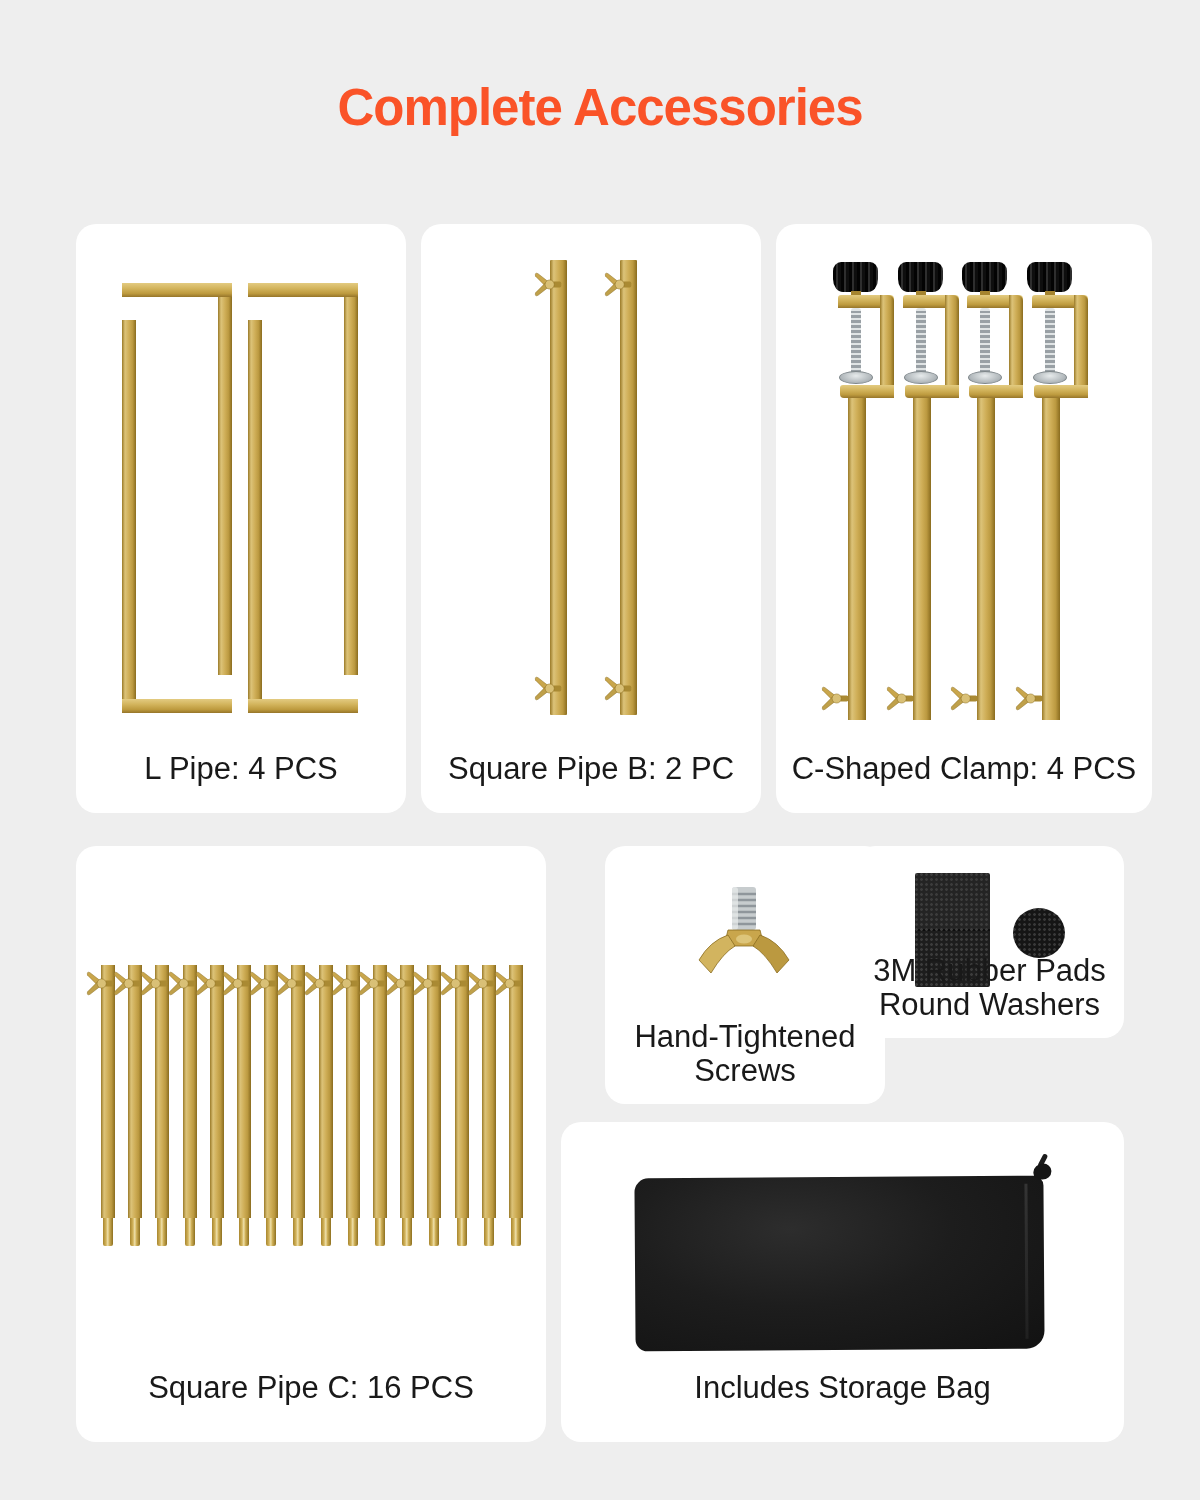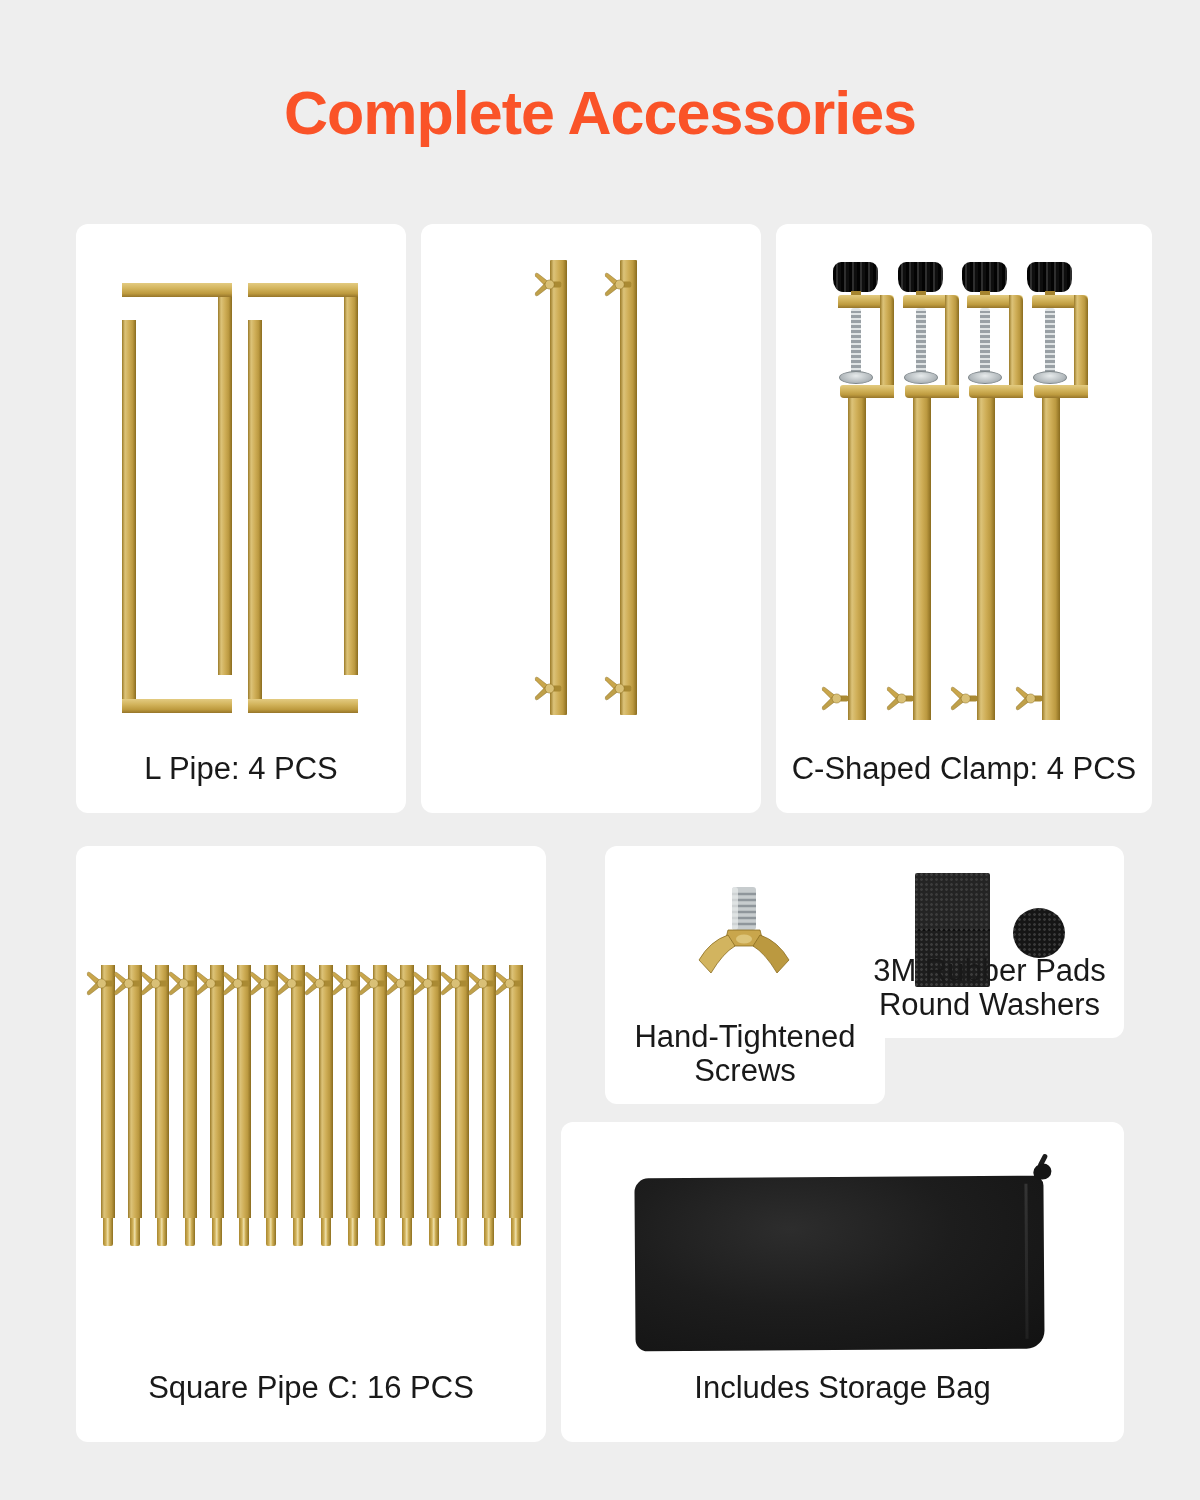--- a/index.html
+++ b/index.html
@@ -7,26 +7,26 @@
     width:1200px;height:1500px;
     background:#EEEEEE;
     font-family:"Liberation Sans","DejaVu Sans",sans-serif;
     position:relative;overflow:hidden;
   }
   .page{position:absolute;inset:0;}
 
   .title{
     position:absolute;top:78px;left:0;width:1200px;
     margin:0;text-align:center;
-    font-size:61px;font-weight:700;letter-spacing:-1px;
+    font-size:51px;font-weight:700;letter-spacing:-1px;
     color:#FA5328;
   }
 
   .card{
-    position:absolute;background:#FFFFFF;border-radius:12px;
+    position:absolute;background:#FFFFFF;border-radius:20px;
   }
   .card-a{left:76px;top:224px;width:330px;height:589px;}
   .card-b{left:421px;top:224px;width:340px;height:589px;}
   .card-c{left:776px;top:224px;width:348px;height:589px;padding-left:28px;}
   .card-d{left:76px;top:846px;width:470px;height:596px;}
   .card-e{left:561px;top:846px;width:280px;height:258px;margin-left:44px;}
   .card-f{left:855px;top:846px;width:269px;height:192px;}
   .card-g{left:561px;top:1122px;width:563px;height:320px;}
 
   .art{position:absolute;inset:0;}
@@ -186,20 +186,21 @@
       <circle cx="20" cy="15" r="5.5" fill="#d9c076" stroke="#8a6c1f" stroke-width="0.6"></circle>
     </svg>
     <svg class="wingnut wn-b-bottom" viewBox="0 0 36 30">
       <path d="M20 13 L6 2 Q2 0 3 5 L15 17 Z" fill="#c9a64c" stroke="#8a6c1f" stroke-width="0.6"></path>
       <path d="M20 17 L6 28 Q2 30 3 25 L15 13 Z" fill="#bfa04a" stroke="#8a6c1f" stroke-width="0.6"></path>
       <rect x="23" y="11.5" width="11" height="7" rx="2" fill="#aa8a33"></rect>
       <circle cx="20" cy="15" r="5.5" fill="#d9c076" stroke="#8a6c1f" stroke-width="0.6"></circle>
     </svg>
   </div>
 </div>
+    <div class="card-label label-row1">Square Pipe B: 2 PC</div>
   </section>
 
   <section class="card card-c">
     <div class="art">
   <div class="clamp" style="left: 48px;">
     <div class="clamp-knob"></div>
     <div class="clamp-neck"></div>
     <div class="clamp-arm-top gold-h"></div>
     <div class="clamp-spine gold-v"></div>
     <div class="clamp-screw"></div>

